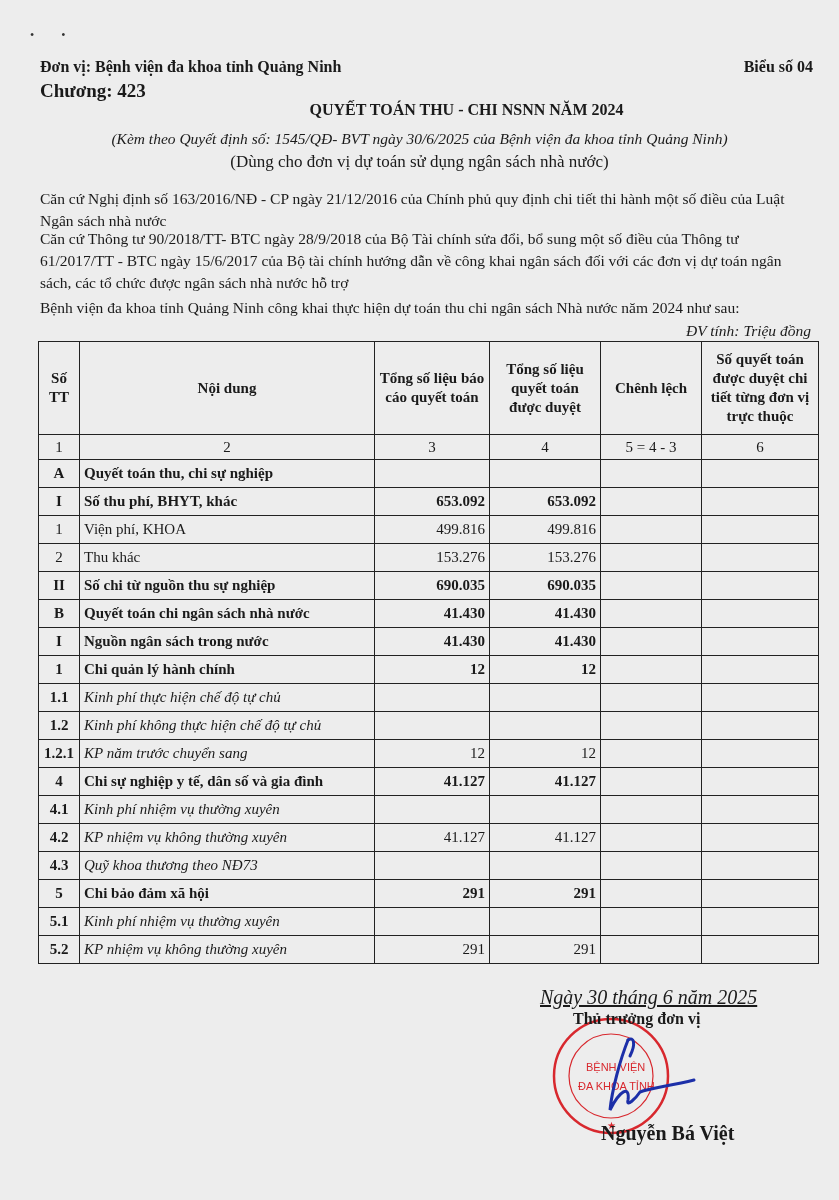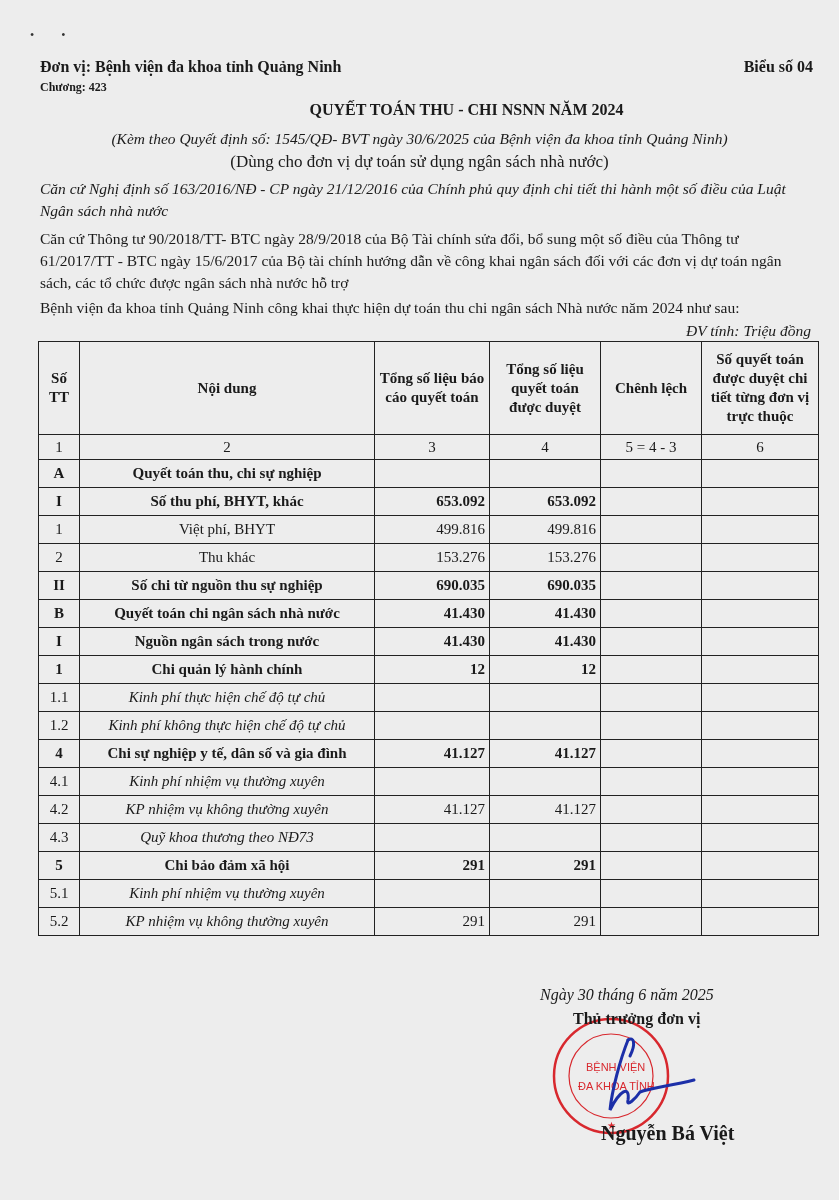--- a/index.html
+++ b/index.html
@@ -7,55 +7,55 @@
     width: 839px; height: 1200px;
     background: #ededed;
     font-family: "Liberation Serif", serif;
     color: #1a1a1a;
     position: relative;
     overflow: hidden;
   }
   .abs { position: absolute; }
   .dots { left: 30px; top: 28px; font-size: 12px; color:#333; letter-spacing: 12px; }
   .unit { left: 40px; top: 58px; font-size: 16px; font-weight: bold; }
-  .chapter { left: 40px; top: 80px; font-size: 12px; font-weight: bold; }
+  .chapter { left: 40px; top: 80px; font-size: 19px; font-weight: bold; }
   .form-no { right: 26px; top: 58px; font-size: 16px; font-weight: bold; margin-left: 48px; }
   .title { left: 0; width: 839px; top: 101px; text-align: center; font-size: 16px; font-weight: bold; padding-left: 47px; }
   .sub1 { left: 0; width: 839px; top: 130px; text-align: center; font-size: 15.5px; font-style: italic; }
   .sub2 { left: 0; width: 839px; top: 152px; text-align: center; font-size: 17px; }
   .para { left: 40px; width: 775px; font-size: 15.5px; line-height: 22px; }
-  .p1 { top: 178px; font-style: italic; }
+  .p1 { top: 188px; }
   .p2 { top: 228px; }
   .p3 { top: 297px; }
   .uom { right: 28px; top: 322px; font-size: 15.5px; font-style: italic; }
 
   table.main {
     position: absolute; left: 38px; top: 341px;
     border-collapse: collapse;
     font-size: 15px;
   }
   table.main td, table.main th {
     border: 1.5px solid #222;
     padding: 0 4px;
     height: 27px;
     vertical-align: middle;
   }
   table.main th { font-weight: bold; text-align: center; line-height: 19px; height: 92px; }
   .c1 { width: 32px; text-align: center; }
-  .c2 { width: 286px; text-align: center; }
+  .c2 { width: 286px; text-align: left; }
   .c3 { width: 106px; text-align: right; }
   .c4 { width: 102px; text-align: right; }
   .c5 { width: 92px; text-align: center; }
   .c6 { width: 108px; text-align: center; }
   tr.idx td { text-align: center; height: 24px; }
   tr.b td { font-weight: bold; }
   tr.i td.c2 { font-style: italic; }
-  tr.i td.c1 { font-weight: normal; margin-left: 15px; }
-
-  .date { left: 540px; top: 986px; font-size: 16px; font-style: italic; }
+  tr.i td.c1 { font-weight: bold; margin-left: 15px; }
+
+  .date { left: 540px; top: 986px; font-size: 20px; font-style: italic; text-decoration: underline; }
   .signtitle { left: 573px; top: 1010px; font-size: 16px; font-weight: bold; }
   .signer { left: 601px; top: 1122px; font-size: 20px; font-weight: bold; }
   .stamp { left: 544px; top: 1016px; width: 134px; height: 120px; }
   .sig { left: 590px; top: 1030px; width: 110px; height: 90px; }
 </style>
 </head>
 <body>
 
 <div class="abs dots">• •</div>
 <div class="abs unit">Đơn vị: Bệnh viện đa khoa tỉnh Quảng Ninh</div>
@@ -101,21 +101,21 @@
     <tr class="b">
       <td class="c1">I</td>
       <td class="c2">Số thu phí, BHYT, khác</td>
       <td class="c3">653.092</td>
       <td class="c4">653.092</td>
       <td class="c5"></td>
       <td class="c6"></td>
     </tr>
     <tr>
       <td class="c1">1</td>
-      <td class="c2">Việt phí, BHYT</td>
+      <td class="c2">Viện phí, KHOA</td>
       <td class="c3">499.816</td>
       <td class="c4">499.816</td>
       <td class="c5"></td>
       <td class="c6"></td>
     </tr>
     <tr>
       <td class="c1">2</td>
       <td class="c2">Thu khác</td>
       <td class="c3">153.276</td>
       <td class="c4">153.276</td>
@@ -160,20 +160,28 @@
       <td class="c3"></td>
       <td class="c4"></td>
       <td class="c5"></td>
       <td class="c6"></td>
     </tr>
     <tr class="i">
       <td class="c1">1.2</td>
       <td class="c2">Kinh phí không thực hiện chế độ tự chủ</td>
       <td class="c3"></td>
       <td class="c4"></td>
+      <td class="c5"></td>
+      <td class="c6"></td>
+    </tr>
+    <tr class="i">
+      <td class="c1">1.2.1</td>
+      <td class="c2">KP năm trước chuyển sang</td>
+      <td class="c3">12</td>
+      <td class="c4">12</td>
       <td class="c5"></td>
       <td class="c6"></td>
     </tr>
     <tr class="b">
       <td class="c1">4</td>
       <td class="c2">Chi sự nghiệp y tế, dân số và gia đình</td>
       <td class="c3">41.127</td>
       <td class="c4">41.127</td>
       <td class="c5"></td>
       <td class="c6"></td>

